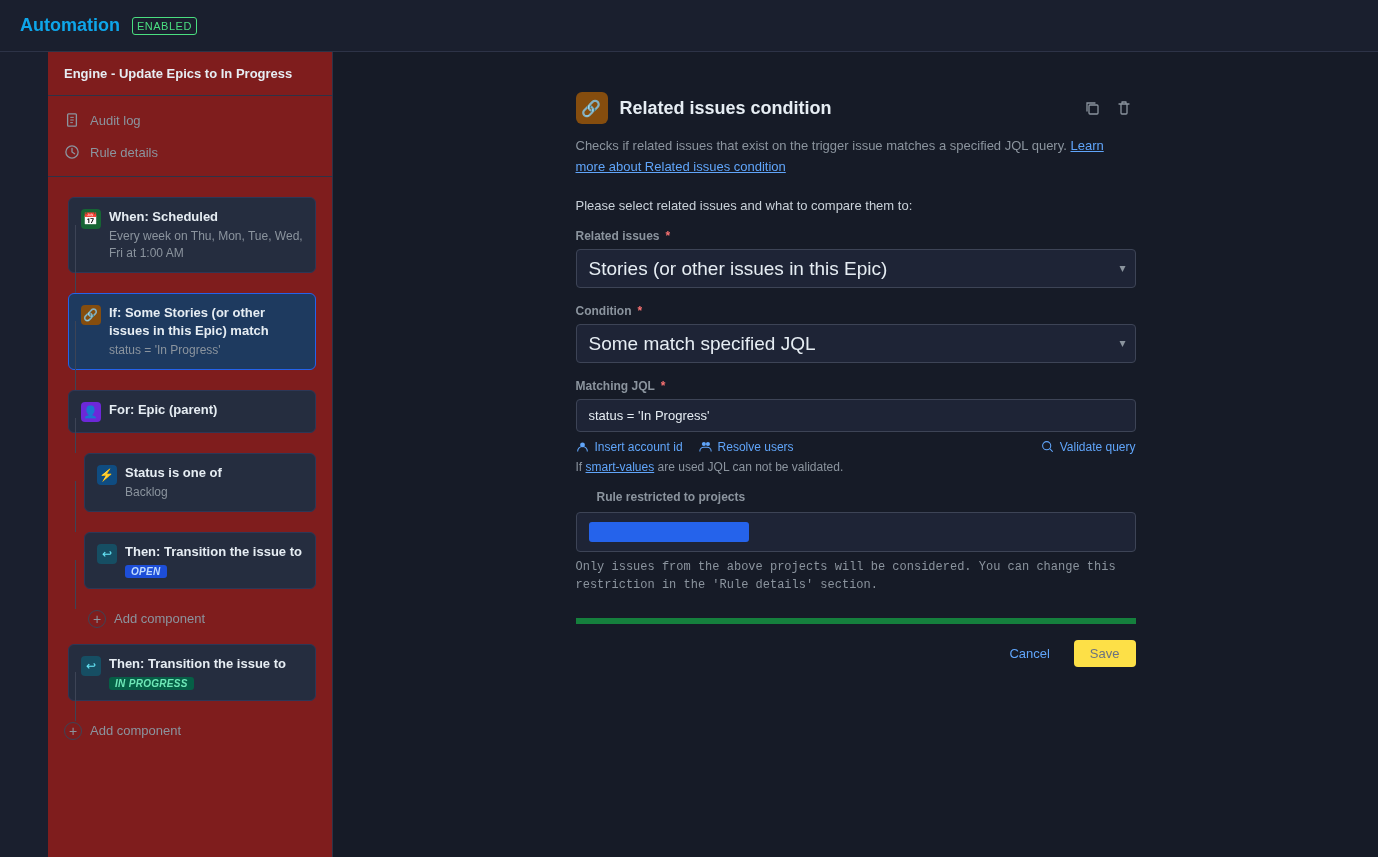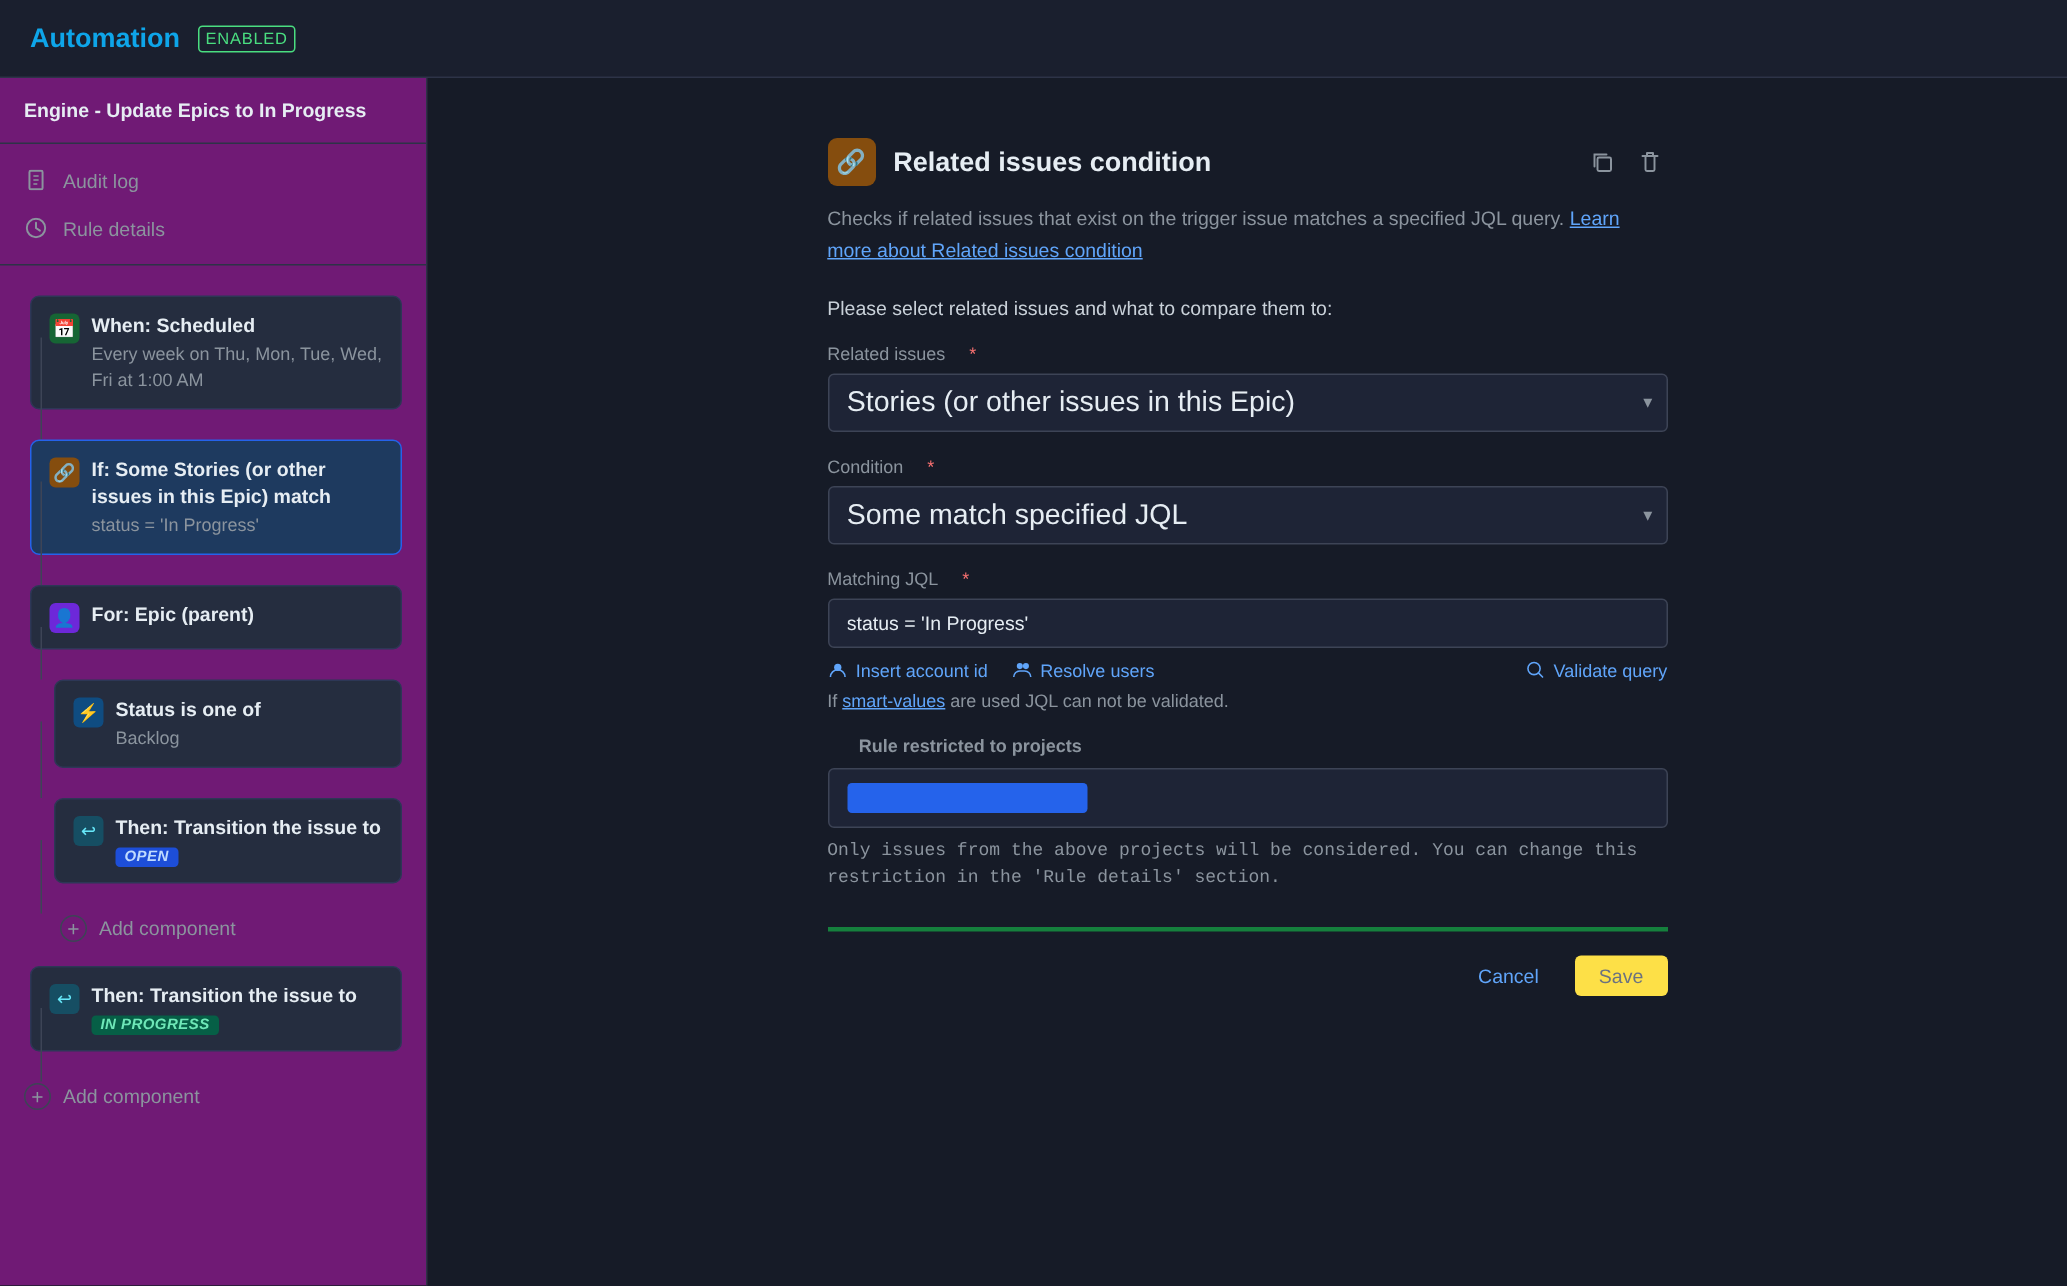--- a/index.html
+++ b/index.html
@@ -40,25 +40,26 @@
 
     
     .main-layout {
       display: flex;
       height: calc(857px - 52px);
     }
 
     
     .sidebar {
       width: 285px;
-      background-color: #701a75;
+      background-color: #7f1d1d;
       border-right: 1px solid #2d3347;
       padding: 0;
       overflow-y: auto;
       flex-shrink: 0;
+      margin-left: 48px;
     }
 
     .rule-name {
       padding: 14px 16px;
       font-size: 13px;
       font-weight: 600;
       color: #e6edf3;
       border-bottom: 1px solid #2d3347;
     }
 
@@ -264,26 +265,26 @@
       color: #c9d1d9;
       margin-bottom: 16px;
     }
 
     .form-group {
       margin-bottom: 16px;
     }
 
     .form-label {
       font-size: 12px;
-      font-weight: 400;
+      font-weight: 700;
       color: #8b949e;
       margin-bottom: 6px;
       display: flex;
       align-items: center;
-      gap: 16px;
+      gap: 6px;
     }
 
     .required-asterisk {
       color: #f87171;
     }
 
     .select-wrapper {
       position: relative;
     }
 
@@ -393,21 +394,21 @@
       line-height: 1.5;
       font-family: Liberation Mono, monospace;
     }
 
     .form-footer {
       display: flex;
       justify-content: flex-end;
       gap: 8px;
       margin-top: 24px;
       padding-top: 16px;
-      border-top: 3px solid #15803d;
+      border-top: 6px solid #15803d;
     }
 
     .btn {
       padding: 6px 16px;
       border-radius: 4px;
       font-size: 13px;
       font-weight: 500;
       cursor: pointer;
       border: none;
     }

